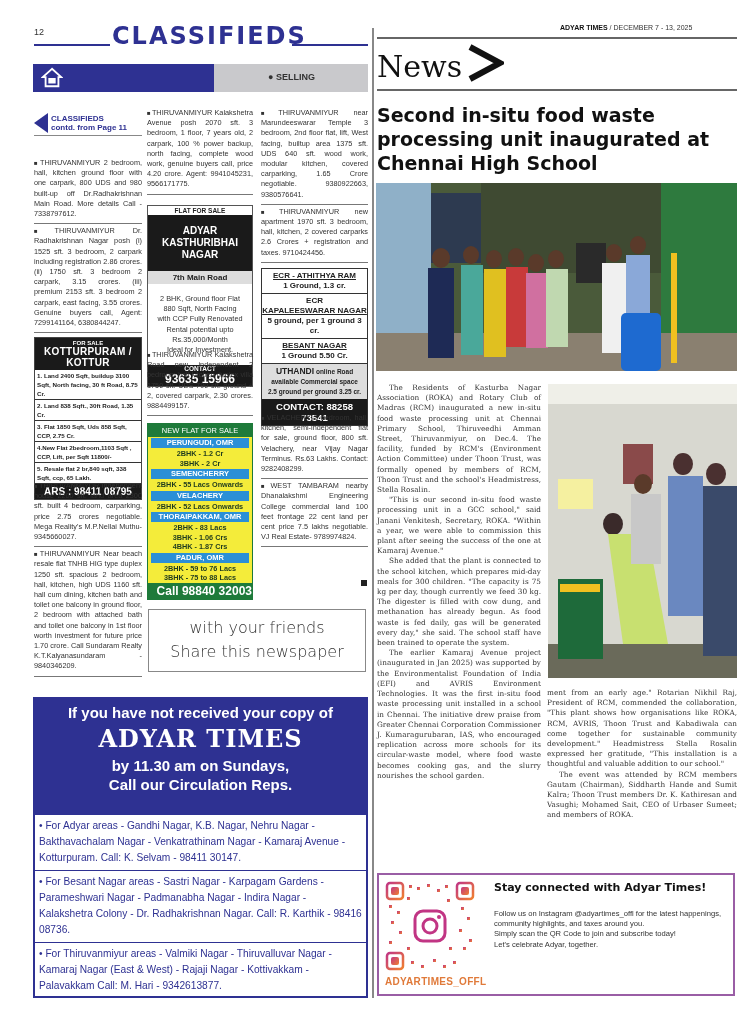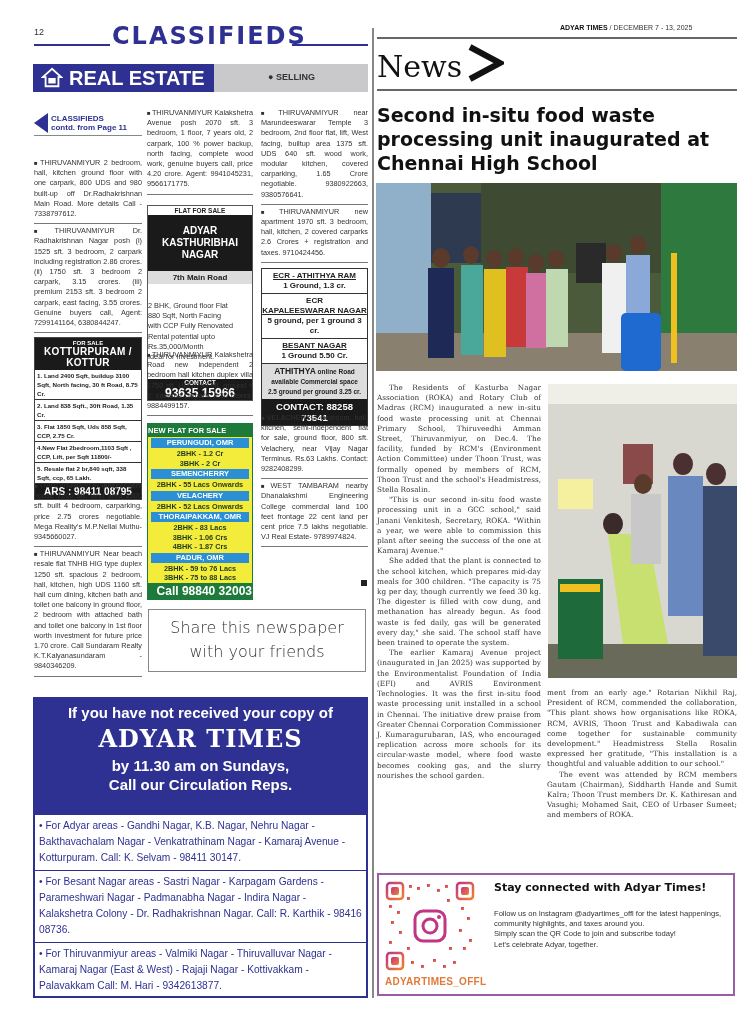--- a/index.html
+++ b/index.html
@@ -26,26 +26,26 @@
 .kot{left:34px;top:337px;width:108px;background:#fff}
 .kot .hd{background:#1a1a1a;color:#fff;text-align:center;font-weight:bold;padding:2px 0}
 .kot .hd .s{font-size:6px}
 .kot .hd .b{font-size:10px;letter-spacing:.3px}
 .kot .li{font-size:6.2px;font-weight:bold;line-height:9px;padding:1px 2px;border-bottom:1px solid #333;color:#222}
 .kot .ft{background:#1a1a1a;color:#fff;font-size:10px;font-weight:bold;text-align:center;padding:2px 0}
 .kast{left:147px;top:205px;width:106px;border:1px solid #555}
 .kast .s{font-size:6.5px;font-weight:bold;text-align:center;padding:1px 0}
 .kast .b{background:#1a1a1a;color:#fff;text-align:center;font-weight:bold;font-size:10px;line-height:12px;padding:10px 0}
 .kast .r{background:#ddd;text-align:center;font-weight:bold;font-size:8px;padding:2px 0}
-.kast .d{text-align:left;font-size:7.3px;line-height:10.2px;color:#333;padding:17px 0}
+.kast .d{text-align:center;font-size:7.3px;line-height:10.2px;color:#333;padding:10px 0}
 .kast .c{background:#1a1a1a;color:#fff;text-align:center}
 .kast .c .l{font-size:6.5px;font-weight:bold}
 .kast .c .p{font-size:12px;font-weight:bold}
 .nf{left:147px;top:423px;width:106px;background:#f4ec3a;border:1px solid #1e7a3a}
-.nf .hd{background:#1e7a3a;color:#fff;font-size:7.5px;font-weight:bold;text-align:left;padding:2px 0}
+.nf .hd{background:#1e7a3a;color:#fff;font-size:7.5px;font-weight:normal;text-align:center;padding:2px 0}
 .nf .loc{background:#2b8fd6;color:#fff;font-size:7.5px;font-weight:bold;text-align:center;margin:1px 3px;line-height:10px}
 .nf .pr{font-size:7.3px;font-weight:bold;text-align:center;color:#1e3a1e;line-height:9.5px}
 .nf .ft{background:#1e7a3a;color:#fff;font-size:12px;font-weight:bold;text-align:right;padding:1px 0}
 .ecr{left:261px;top:268px;width:107px;border:1px solid #333}
 .ecr .t{font-size:8px;font-weight:bold;text-align:center;line-height:10px}
 .ecr .u{text-decoration:underline}
 .ecr .sec{border-bottom:1px solid #333;padding:2px 0}
 .ecr .g{background:#ddd;padding:2px 0}
 .ecr .g .t{font-size:6.5px}
 .ecr .g .big{font-size:8.5px}
@@ -82,21 +82,20 @@
 <div class="abs class-rule" style="left:34px;width:76px"></div>
 <div class="abs class-title">CLASSIFIEDS</div>
 <div class="abs class-rule" style="left:292px;width:76px"></div>
 
 <div class="abs re-bar"></div>
 <div class="abs re-blue">
   <svg viewBox="0 0 24 24">
       <path d="M12 2 L2 11 H5 V21 H19 V11 H22 Z" fill="none" stroke="#fff" stroke-width="2"></path>
       <rect x="8" y="12" width="8" height="6" fill="#fff"></rect>
     </svg>
-  <span>REAL ESTATE</span>
 </div>
 <div class="abs selling">● <span>SELLING</span></div>
 <div class="abs vrule"></div>
 
 <div class="abs contd">
   <div class="tri"></div>
   <div class="txt">
       <div>CLASSIFIEDS</div>
       <div>contd. from Page 11</div>
     </div>
@@ -187,36 +186,36 @@
   <div class="sec">
       <div class="t">ECR</div>
       <div class="t u">KAPALEESWARAR NAGAR</div>
       <div class="t">5 ground, per 1 ground 3 cr.</div>
     </div>
   <div class="sec">
       <div class="t u">BESANT NAGAR</div>
       <div class="t">1 Ground 5.50 Cr.</div>
     </div>
   <div class="g">
-      <div class="t"><span class="big">ATHITHYA</span><span> online Road</span></div>
+      <div class="t"><span class="big">UTHANDI</span><span> online Road</span></div>
       <div class="t">available Commercial space</div>
       <div class="t">2.5 ground per ground 3.25 cr.</div>
     </div>
   <div class="ft">CONTACT: 88258 73541</div>
 </div>
 
 <div class="abs col" style="left:261px;top:413px;width:107px">
   <div class="ad">VELACHERY 2 bedroom, hall, kitchen, semi-independent flat for sale, ground floor, 800 sft. Velachery, near Vijay Nagar Terminus. Rs.63 Lakhs. Contact: 9282408299.</div>
   <div class="ad">WEST TAMBARAM nearby Dhanalakshmi Engineering College commercial land 100 feet frontage 22 cent land per cent price 7.5 lakhs negotiable. VJ Real Estate- 9789974824.</div>
 </div>
 <div class="abs endmark"></div>
 
 <div class="abs share">
+  <div>with your friends</div>
   <div>Share this newspaper</div>
-  <div>with your friends</div>
 </div>
 
 <div class="abs circ">
   <div class="top">
     <div class="l1">If you have not received your copy of</div>
     <div class="l2">ADYAR TIMES</div>
     <div class="l3">by 11.30 am on Sundays,</div>
     <div class="l3">Call our Circulation Reps.</div>
   </div>
   <div class="rep">• For Adyar areas - Gandhi Nagar, K.B. Nagar, Nehru Nagar - Bakthavachalam Nagar - Venkatrathinam Nagar - Kamaraj Avenue - Kotturpuram. Call: K. Selvam - 98411 30147.</div>

